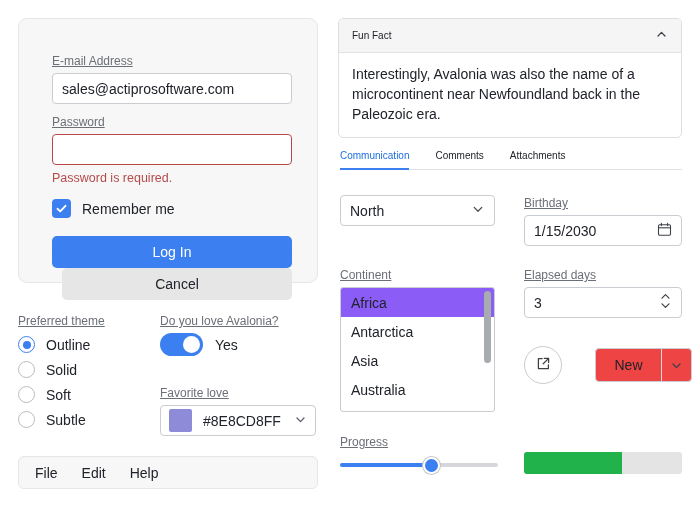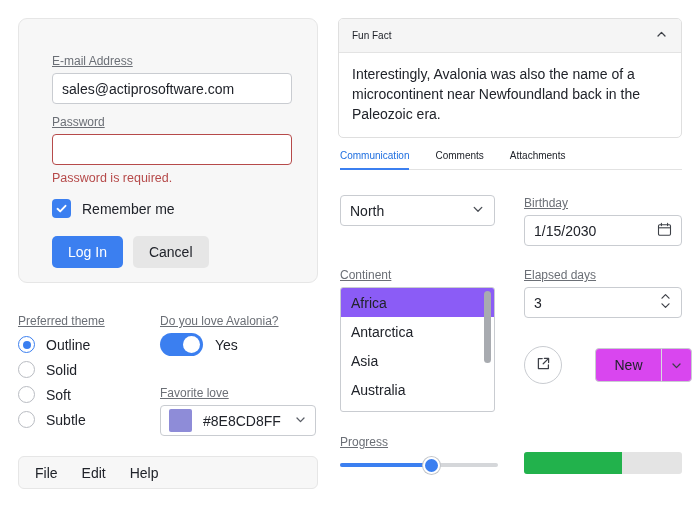--- a/index.html
+++ b/index.html
@@ -60,21 +60,21 @@
     width: 19px; height: 19px;
     border-radius: 4px;
     background: #3b7ff0;
     display: flex; align-items: center; justify-content: center;
     flex: none;
   }
   .cbox svg { display: block; }
   .cbrow .txt { font-size: 14px; margin-left: 11px; color: #20232a; }
 
   
-  .btnrow { display: flex; margin-top: 18px; }
+  .btnrow { display: flex; margin-top: 18px; flex-direction: column; }
   .btn {
     height: 32px;
     border-radius: 5px;
     display: inline-flex; align-items: center; justify-content: center;
     font-size: 14px;
     padding: 0 16px;
     border: none;
     cursor: default;
     font-family: inherit;
   }
@@ -185,21 +185,21 @@
   .elapsed-block .field { width: 158px; }
 
   .actionrow { position: absolute; left: 524px; top: 346px; display: flex; align-items: center; }
   .circle-btn {
     width: 38px; height: 38px; border-radius: 50%;
     border: 1px solid #c9ccd1; background: #fff;
     display: flex; align-items: center; justify-content: center;
   }
   .splitbtn {
     margin-left: 33px; height: 34px;
-    border: 1px solid #c9ccd1; border-radius: 4px; background: #d946ef;
+    border: 1px solid #c9ccd1; border-radius: 4px; background: #ef4444;
     display: flex; align-items: stretch;
   }
   .splitbtn .main {
     display: flex; align-items: center; justify-content: center;
     min-width: 65px; font-size: 14px; padding: 0 12px;
   }
   .splitbtn .drop {
     display: flex; align-items: center; justify-content: center;
     width: 30px; border-left: 1px solid #d8dadd;
   }

